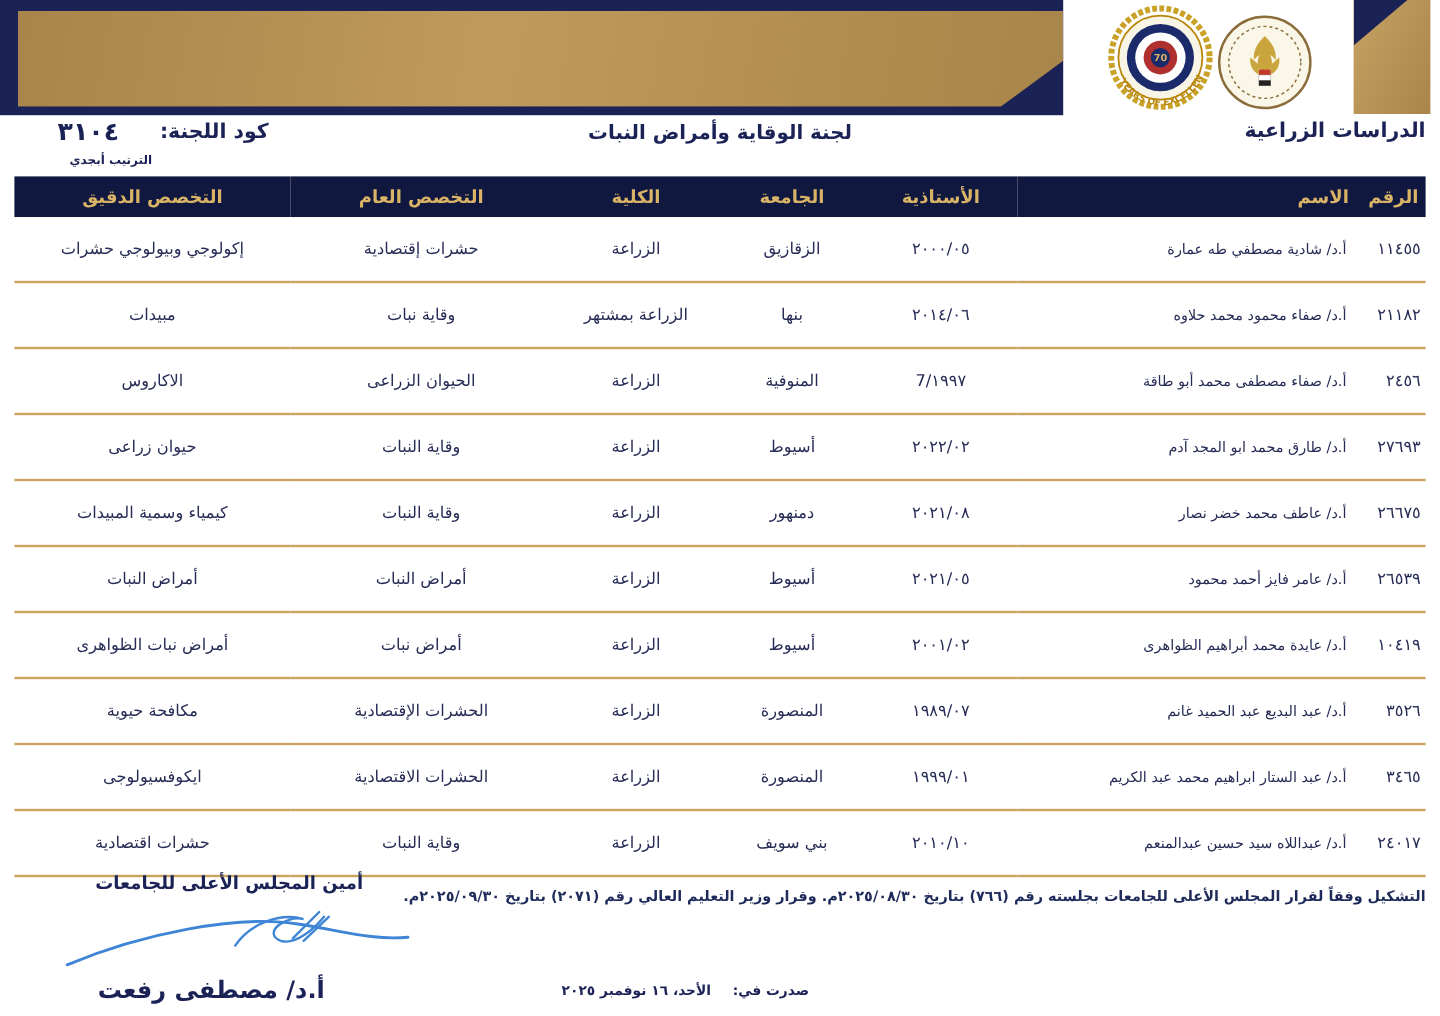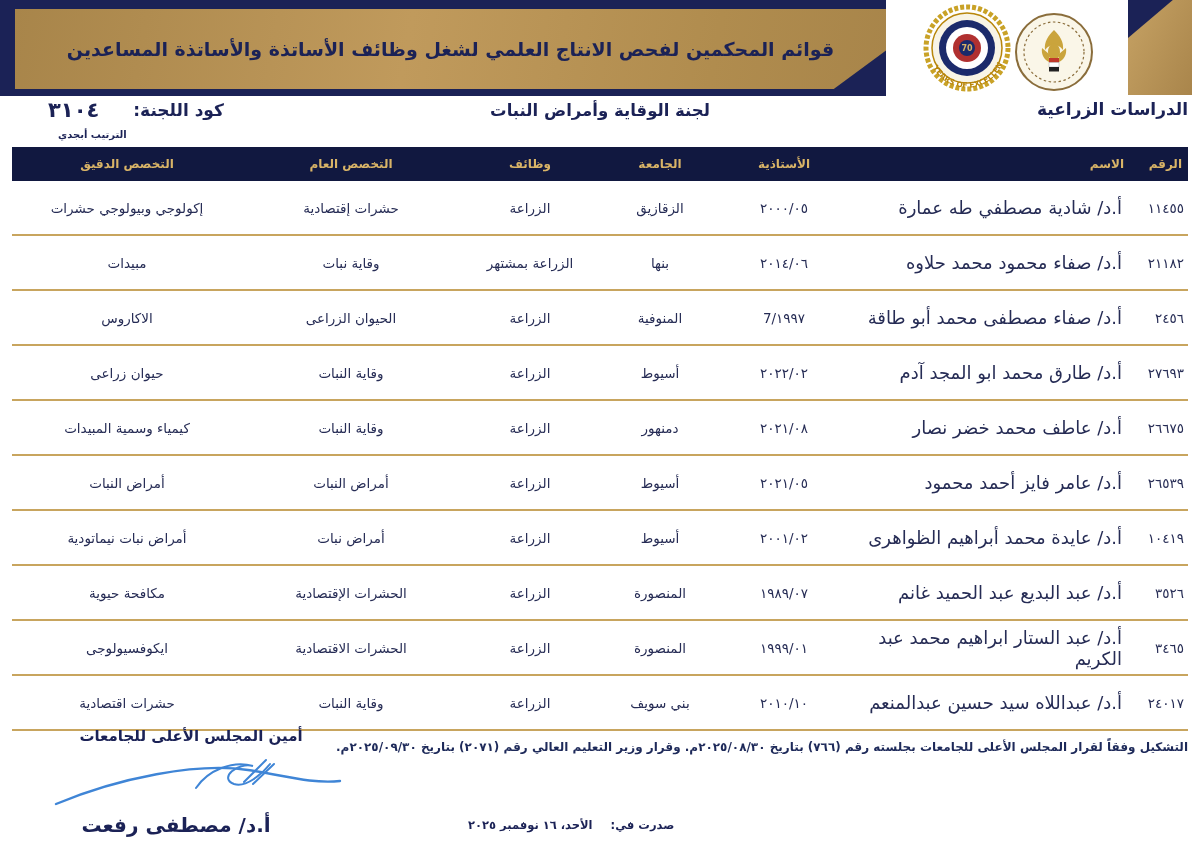--- a/index.html
+++ b/index.html
@@ -31,52 +31,51 @@
   .sector{position:absolute;right:12px;top:99px;font-size:17px;font-weight:bold;color:#1b2256;direction:rtl;}
   .committee{position:absolute;left:0;right:0;top:101px;text-align:center;font-size:16.5px;font-weight:bold;color:#1b2256;direction:rtl;}
   .code-block{position:absolute;left:48px;top:98px;display:flex;direction:rtl;align-items:center;gap:34px;}
   .code-label{font-size:17px;font-weight:bold;color:#1b2256;}
   .code-value{font-size:21px;font-weight:bold;color:#1b2256;letter-spacing:7px;text-align:center;}
   .sort-note{position:absolute;left:58px;top:129px;font-size:10px;font-weight:bold;color:#1b2256;direction:rtl;}
   
   .tbl-wrap{position:absolute;left:12px;top:147px;width:1176px;}
   table{border-collapse:collapse;table-layout:fixed;width:1176px;direction:rtl;}
   thead th{
-    background:#111840;color:#d9b467;font-weight:bold;font-size:12px;
+    background:#111840;color:#d9b467;font-weight:bold;font-size:15px;
     height:34px;padding:0 6px;border:none;
   }
   th.h-right{text-align:right;}
   th.h-center{text-align:center;}
   tbody td{
     height:53px;vertical-align:middle;font-size:13.5px;color:#262c55;
     border-bottom:2px solid #c8a55e;padding:0 4px;background:#ffffff;
   }
   td.c-num{text-align:right;padding-left:0;}
-  td.c-name{text-align:right;padding-right:8px;font-size:18px;}
+  td.c-name{text-align:right;padding-right:8px;font-size:12px;}
   td.c-center{text-align:center;}
   
   .formation-note{
     position:absolute;right:12px;top:740px;direction:rtl;white-space:nowrap;
     font-size:12px;font-weight:bold;color:#1e2a5a;
   }
   .sign-title{position:absolute;left:62px;top:727px;width:258px;text-align:center;
     font-size:15px;font-weight:bold;color:#1b2256;direction:rtl;}
   .signature{position:absolute;left:48px;top:748px;}
   .sign-name{position:absolute;left:62px;top:813px;width:228px;text-align:center;
     font-size:20px;font-weight:bold;color:#1b2256;direction:rtl;}
   .issued{position:absolute;left:468px;top:818px;display:flex;direction:rtl;gap:18px;
     font-size:11.5px;font-weight:bold;color:#1b2256;}
   .page-info{position:absolute;left:1048px;top:818px;font-size:11.5px;font-weight:bold;color:#1b2256;direction:rtl;margin-top:40px;}
 </style>
 </head>
 <body>
 
 <div class="banner">
   <div class="banner-gold">
-    <div class="banner-title">قوائم المحكمين لفحص الانتاج العلمي لشغل وظائف الأساتذة والأساتذة المساعدين</div>
   </div>
 </div>
 
 <div class="logo-scu">
   <svg width="90" height="98" viewBox="0 0 90 98">
     <circle cx="45" cy="44" r="41" fill="#fff" stroke="#c9a227" stroke-width="5" stroke-dasharray="4 2"></circle>
     <circle cx="45" cy="44" r="35" fill="#f8f4e6" stroke="#b8860b" stroke-width="1.5"></circle>
     <circle cx="45" cy="44" r="28" fill="#1b2a6b"></circle>
     <circle cx="45" cy="44" r="21" fill="#ffffff"></circle>
     <circle cx="45" cy="44" r="14" fill="#b03030"></circle>
@@ -125,21 +124,21 @@
         <col style="width:140px">
         <col style="width:218px">
         <col style="width:230px">
     </colgroup>
     <thead>
       <tr>
         <th class="h-right">الرقم</th>
         <th class="h-right">الاسم</th>
         <th class="h-center">الأستاذية</th>
         <th class="h-center">الجامعة</th>
-        <th class="h-center">وظائف</th>
+        <th class="h-center">الكلية</th>
         <th class="h-center">التخصص العام</th>
         <th class="h-center">التخصص الدقيق</th>
       </tr>
     </thead>
     <tbody>
         <tr>
     <td class="c-num">١١٤٥٥</td>
     <td class="c-name">أ.د/ شادية مصطفي طه عمارة</td>
     <td class="c-center">٢٠٠٠/٠٥</td>
     <td class="c-center">الزقازيق</td>
@@ -192,21 +191,21 @@
     <td class="c-center">أمراض النبات</td>
     <td class="c-center">أمراض النبات</td>
   </tr>
         <tr>
     <td class="c-num">١٠٤١٩</td>
     <td class="c-name">أ.د/ عايدة محمد أبراهيم الظواهرى</td>
     <td class="c-center">٢٠٠١/٠٢</td>
     <td class="c-center">أسيوط</td>
     <td class="c-center">الزراعة</td>
     <td class="c-center">أمراض نبات</td>
-    <td class="c-center">أمراض نبات نيماتودية</td>
+    <td class="c-center">أمراض نبات الظواهرى</td>
   </tr>
         <tr>
     <td class="c-num">٣٥٢٦</td>
     <td class="c-name">أ.د/ عبد البديع عبد الحميد غانم</td>
     <td class="c-center">١٩٨٩/٠٧</td>
     <td class="c-center">المنصورة</td>
     <td class="c-center">الزراعة</td>
     <td class="c-center">الحشرات الإقتصادية</td>
     <td class="c-center">مكافحة حيوية</td>
   </tr>

